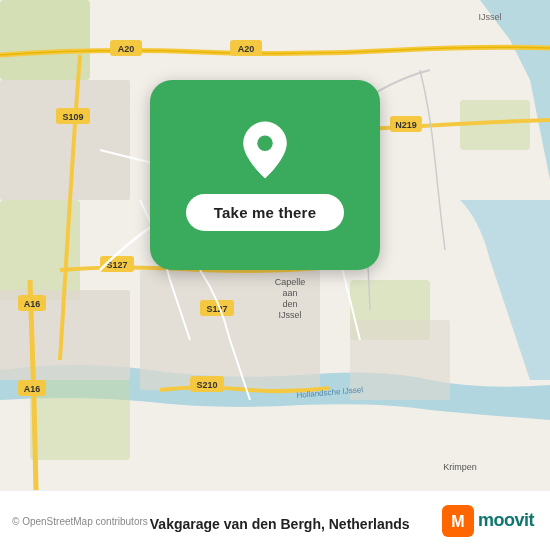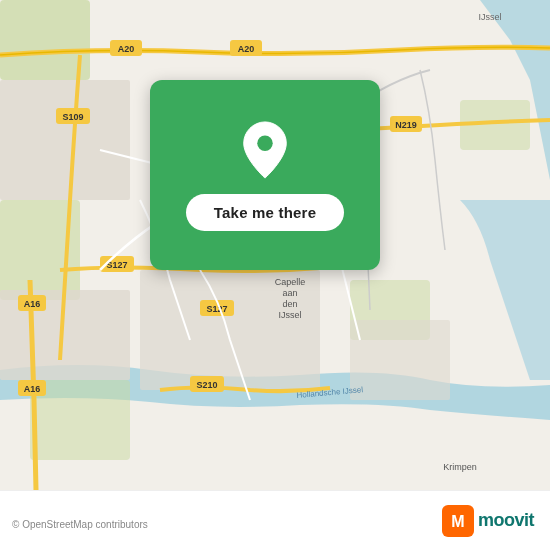--- a/index.html
+++ b/index.html
@@ -37,21 +37,21 @@
     }
 
     
     #overlay-card {
       position: absolute;
       top: 80px;
       left: 150px;
       width: 230px;
       height: 190px;
       background: #3aaa5c;
-      border-radius: 12px;
+      border-radius: 22px;
       display: flex;
       flex-direction: column;
       align-items: center;
       justify-content: center;
       gap: 14px;
       box-shadow: 0 4px 16px rgba(0,0,0,0.25);
     }
 
     #pin-icon {
       width: 52px;
@@ -208,20 +208,21 @@
         <circle cx="26" cy="24" r="8" fill="#3aaa5c"></circle>
       </svg>
 
       <button id="take-me-there-btn">Take me there</button>
     </div>
   </div>
 
   <div id="footer">
     <div id="footer-left">
       <span id="osm-credit">© OpenStreetMap contributors</span>
+      <span id="location-name">Vakgarage van den Bergh, Netherlands</span>
     </div>
 
     <div id="moovit-logo">
 
       <svg id="moovit-icon" viewBox="0 0 32 32" xmlns="http://www.w3.org/2000/svg">
         <rect width="32" height="32" rx="6" fill="#ff6600"></rect>
         <text x="16" y="22" font-size="16" fill="white" text-anchor="middle" font-weight="bold">M</text>
       </svg>
       <span id="moovit-text">moovit</span>
     </div>

